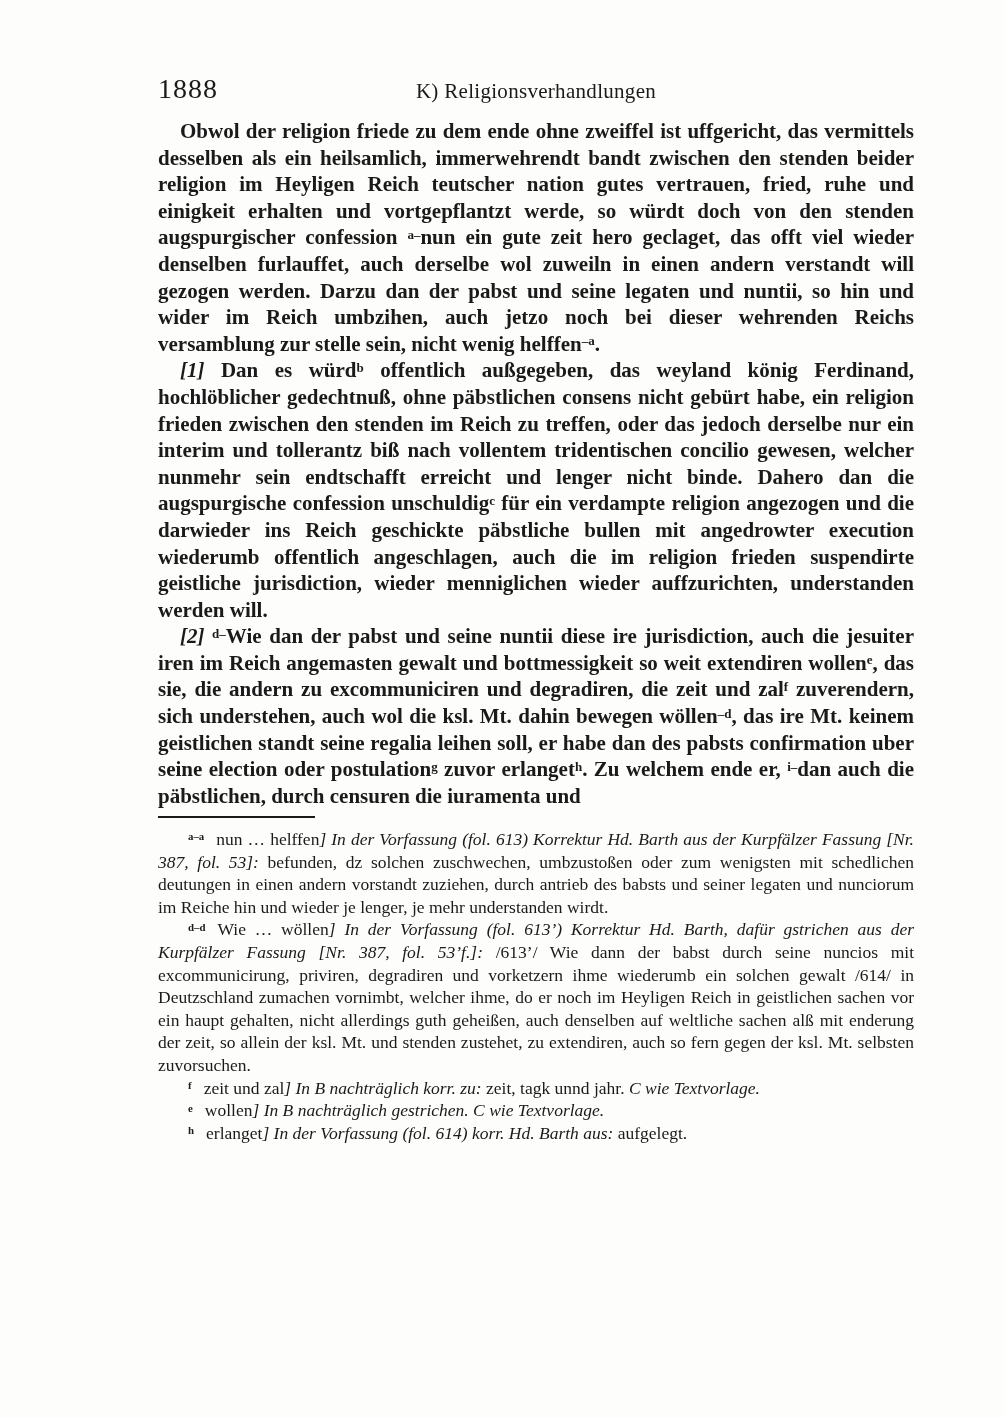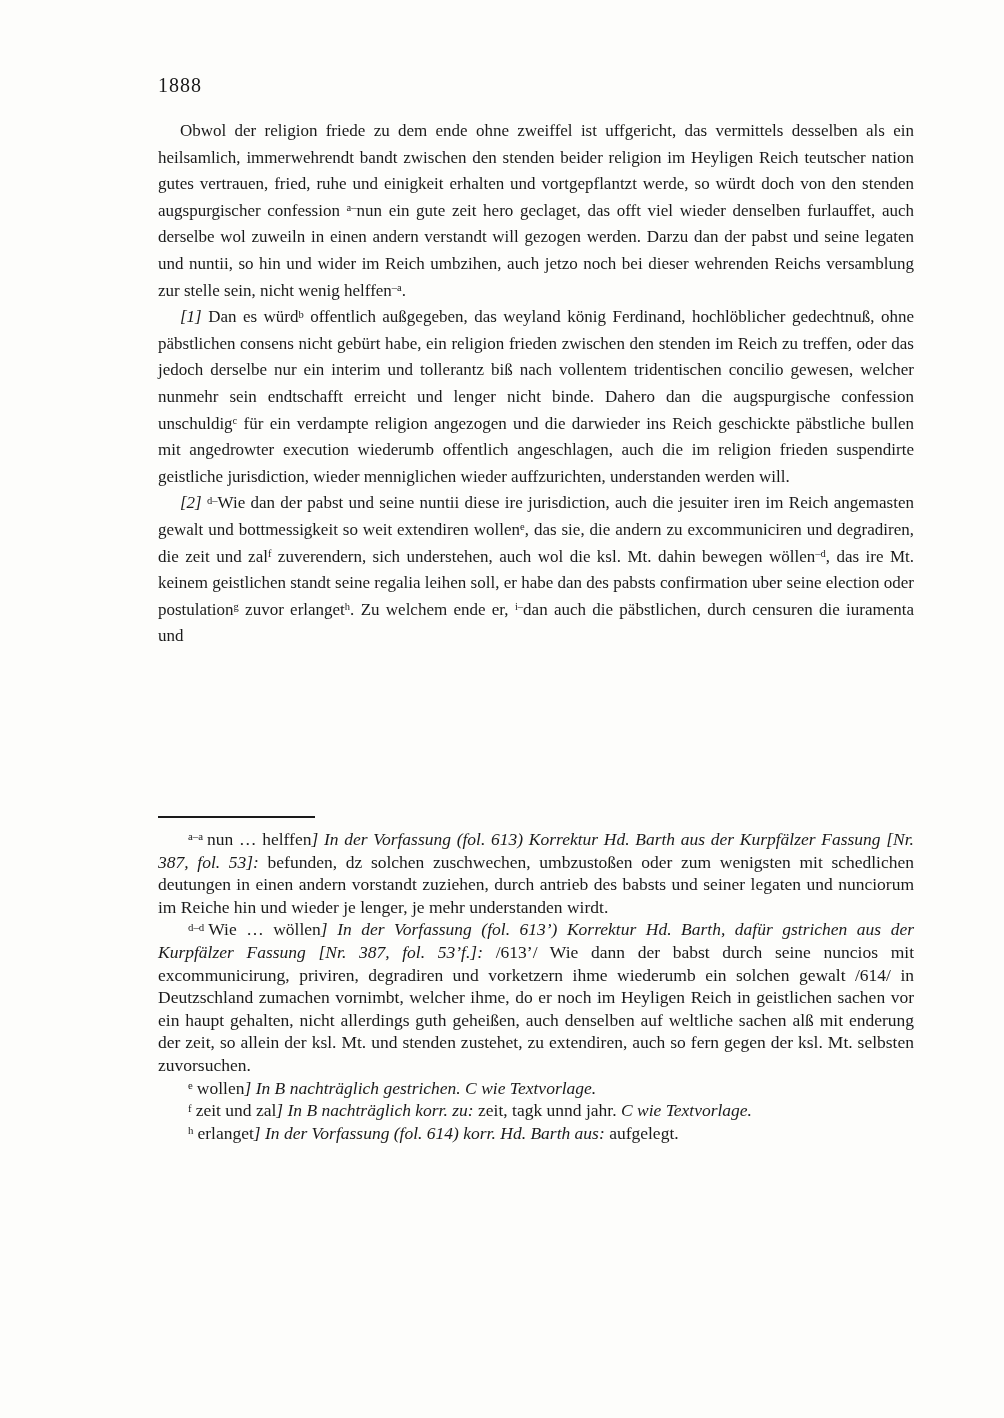--- a/index.html
+++ b/index.html
@@ -9,42 +9,43 @@
     height: 1418px;
     background: #fdfdfb;
     color: #1a1a1a;
     font-family: "Liberation Serif", serif;
     overflow: hidden;
   }
   .page-number {
     position: absolute;
     top: 75px;
     left: 158px;
-    font-size: 20px;
+    font-size: 28px;
     line-height: 1;
     letter-spacing: 1px;
   }
   .running-title {
     position: absolute;
     top: 81px;
     left: 158px;
     width: 756px;
     text-align: center;
     font-size: 21px;
     line-height: 1;
     letter-spacing: 0.3px;
   }
   .body-text {
     position: absolute;
     top: 118px;
     left: 158px;
     width: 756px;
-    font-size: 17px;
+    font-size: 21px;
     line-height: 26.6px;
     text-align: justify;
+    font-weight: bold;
   }
   .body-text p { margin: 0; text-indent: 22px; }
   .footnote-rule {
     position: absolute;
     top: 816px;
     left: 158px;
     width: 157px;
     border-top: 2px solid currentColor;
   }
   .footnotes {
@@ -57,34 +58,35 @@
     text-align: justify;
   }
   .footnotes p { margin: 0; text-indent: 30px; }
   sup {
     font-size: 0.62em;
     line-height: 0;
     vertical-align: baseline;
     position: relative;
     top: -0.42em;
   }
-  .fn-marker { margin-right: 4px; }
+  .fn-marker { margin-right: 12px; font-weight: bold; }
   em { font-style: italic; }
 </style>
 </head>
 <body>
 
 <div class="page" style="background: rgb(253, 253, 251); color: rgb(26, 26, 26);">
   <div class="page-number">1888</div>
+  <div class="running-title">K) Religionsverhandlungen</div>
   <div class="body-text">
       <p><span>Obwol der religion friede zu dem ende ohne zweiffel ist uffgericht, das vermittels desselben als ein heilsamlich, immerwehrendt bandt zwischen den stenden beider religion im Heyligen Reich teutscher nation gutes vertrauen, fried, ruhe und einigkeit erhalten und vortgepflantzt werde, so würdt doch von den stenden augspurgischer confession </span><sup>a–</sup><span>nun ein gute zeit hero geclaget, das offt viel wieder denselben furlauffet, auch derselbe wol zuweiln in einen andern verstandt will gezogen werden. Darzu dan der pabst und seine legaten und nuntii, so hin und wider im Reich umbzihen, auch jetzo noch bei dieser wehrenden Reichs versamblung zur stelle sein, nicht wenig helffen</span><sup>–a</sup><span>.</span></p>
       <p><em>[1]</em><span> Dan es würd</span><sup>b</sup><span> offentlich außgegeben, das weyland könig Ferdinand, hochlöblicher gedechtnuß, ohne päbstlichen consens nicht gebürt habe, ein religion frieden zwischen den stenden im Reich zu treffen, oder das jedoch derselbe nur ein interim und tollerantz biß nach vollentem tridentischen concilio gewesen, welcher nunmehr sein endtschafft erreicht und lenger nicht binde. Dahero dan die augspurgische confession unschuldig</span><sup>c</sup><span> für ein verdampte religion angezogen und die darwieder ins Reich geschickte päbstliche bullen mit angedrowter execution wiederumb offentlich angeschlagen, auch die im religion frieden suspendirte geistliche jurisdiction, wieder menniglichen wieder auffzurichten, understanden werden will.</span></p>
       <p><em>[2]</em><span> </span><sup>d–</sup><span>Wie dan der pabst und seine nuntii diese ire jurisdiction, auch die jesuiter iren im Reich angemasten gewalt und bottmessigkeit so weit extendiren wollen</span><sup>e</sup><span>, das sie, die andern zu excommuniciren und degradiren, die zeit und zal</span><sup>f</sup><span> zuverendern, sich understehen, auch wol die ksl. Mt. dahin bewegen wöllen</span><sup>–d</sup><span>, das ire Mt. keinem geistlichen standt seine regalia leihen soll, er habe dan des pabsts confirmation uber seine election oder postulation</span><sup>g</sup><span> zuvor erlanget</span><sup>h</sup><span>. Zu welchem ende er, </span><sup>i–</sup><span>dan auch die päbstlichen, durch censuren die iuramenta und</span></p>
     </div>
   <div class="footnote-rule"></div>
   <div class="footnotes">
       <p><sup class="fn-marker">a–a</sup><span>nun … helffen</span><em>] In der Vorfassung (fol. 613) Korrektur Hd. Barth aus der Kurpfälzer Fassung [Nr. 387, fol. 53]: </em><span>befunden, dz solchen zuschwechen, umbzustoßen oder zum wenigsten mit schedlichen deutungen in einen andern vorstandt zuziehen, durch antrieb des babsts und seiner legaten und nunciorum im Reiche hin und wieder je lenger, je mehr understanden wirdt.</span></p>
       <p><sup class="fn-marker">d–d</sup><span>Wie … wöllen</span><em>] In der Vorfassung (fol. 613’) Korrektur Hd. Barth, dafür gstrichen aus der Kurpfälzer Fassung [Nr. 387, fol. 53’f.]: </em><span>/613’/ Wie dann der babst durch seine nuncios mit excommunicirung, priviren, degradiren und vorketzern ihme wiederumb ein solchen gewalt /614/ in Deutzschland zumachen vornimbt, welcher ihme, do er noch im Heyligen Reich in geistlichen sachen vor ein haupt gehalten, nicht allerdings guth geheißen, auch denselben auf weltliche sachen alß mit enderung der zeit, so allein der ksl. Mt. und stenden zustehet, zu extendiren, auch so fern gegen der ksl. Mt. selbsten zuvorsuchen.</span></p>
+      <p><sup class="fn-marker">f</sup><span>zeit und zal</span><em>] In B nachträglich korr. zu: </em><span>zeit, tagk unnd jahr. </span><em>C wie Textvorlage.</em></p>
       <p><sup class="fn-marker">e</sup><span>wollen</span><em>] In B nachträglich gestrichen. C wie Textvorlage.</em></p>
-      <p><sup class="fn-marker">f</sup><span>zeit und zal</span><em>] In B nachträglich korr. zu: </em><span>zeit, tagk unnd jahr. </span><em>C wie Textvorlage.</em></p>
       <p><sup class="fn-marker">h</sup><span>erlanget</span><em>] In der Vorfassung (fol. 614) korr. Hd. Barth aus: </em><span>aufgelegt.</span></p>
     </div>
 </div>
 
 </body></html>

